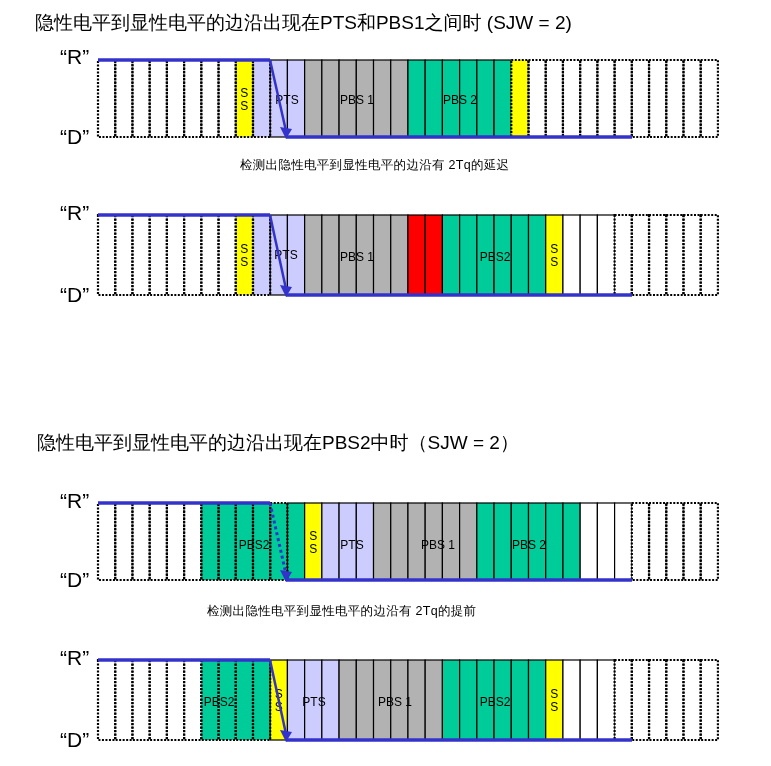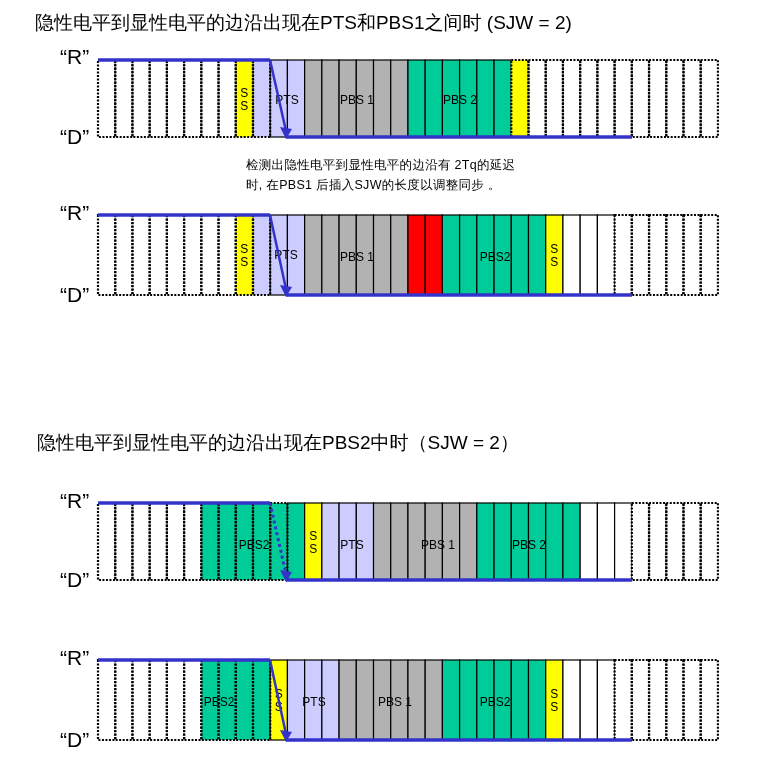--- a/index.html
+++ b/index.html
@@ -81,23 +81,22 @@
     <rect x="700.6999999999999" y="60" width="17.22" height="77" fill="none" stroke="#000" stroke-width="2.2" stroke-dasharray="2 1.5"></rect>
     <text x="287" y="104" text-anchor="middle" class="cell-text">PTS</text>
     <text x="357" y="104" text-anchor="middle" class="cell-text">PBS 1</text>
     <text x="460" y="104" text-anchor="middle" class="cell-text">PBS 2</text>
     <line x1="98" y1="60" x2="270" y2="60" stroke="#3333cc" stroke-width="3.5"></line>
     <line x1="270" y1="60" x2="286" y2="131" stroke="#3333cc" stroke-width="2.5"></line>
     <polygon points="280,127 292,129 286,139" fill="#3333cc"></polygon>
     <line x1="286" y1="137" x2="632" y2="137" stroke="#3333cc" stroke-width="3.5"></line>
   </svg>
 
-<div class="note" style="left:246px;top:155px;">
+<div class="note" style="left:240px;top:155px;">
   <div>检测出隐性电平到显性电平的边沿有  2Tq的延迟</div>
-  <div>时, 在PBS1 后插入SJW的长度以调整同步 。</div>
 </div>
 
 <div class="lbl" style="left:60px;top:202px;">“R”</div>
 <div class="lbl" style="left:60px;top:284px;">“D”</div>
 <svg class="diag" id="svg-d2" width="771" height="766" style="top:0;">
     <rect x="98" y="215" width="17.22" height="80" fill="#ffffff" stroke="none" stroke-width="1.2"></rect>
     <rect x="115.22" y="215" width="17.22" height="80" fill="#ffffff" stroke="none" stroke-width="1.2"></rect>
     <rect x="132.44" y="215" width="17.22" height="80" fill="#ffffff" stroke="none" stroke-width="1.2"></rect>
     <rect x="149.66" y="215" width="17.22" height="80" fill="#ffffff" stroke="none" stroke-width="1.2"></rect>
     <rect x="166.88" y="215" width="17.22" height="80" fill="#ffffff" stroke="none" stroke-width="1.2"></rect>
@@ -224,20 +223,21 @@
     <text x="352" y="549" text-anchor="middle" class="cell-text">PTS</text>
     <text x="438" y="549" text-anchor="middle" class="cell-text">PBS 1</text>
     <text x="529" y="549" text-anchor="middle" class="cell-text">PBS 2</text>
     <line x1="98" y1="503" x2="270" y2="503" stroke="#3333cc" stroke-width="3.5"></line>
     <line x1="270" y1="503" x2="286" y2="574" stroke="#3333cc" stroke-width="3" stroke-dasharray="3 3"></line>
     <polygon points="280,570 292,572 286,582" fill="#3333cc"></polygon>
     <line x1="286" y1="580" x2="632" y2="580" stroke="#3333cc" stroke-width="3.5"></line>
   </svg>
 
 <div class="note" style="left:207px;top:601px;">
+  <div>检测出隐性电平到显性电平的边沿有  2Tq的提前</div>
 </div>
 
 <div class="lbl" style="left:60px;top:647px;">“R”</div>
 <div class="lbl" style="left:60px;top:729px;">“D”</div>
 <svg class="diag" id="svg-d4" width="771" height="766" style="top:0;">
     <rect x="98" y="660" width="17.22" height="80" fill="#ffffff" stroke="none" stroke-width="1.2"></rect>
     <rect x="115.22" y="660" width="17.22" height="80" fill="#ffffff" stroke="none" stroke-width="1.2"></rect>
     <rect x="132.44" y="660" width="17.22" height="80" fill="#ffffff" stroke="none" stroke-width="1.2"></rect>
     <rect x="149.66" y="660" width="17.22" height="80" fill="#ffffff" stroke="none" stroke-width="1.2"></rect>
     <rect x="166.88" y="660" width="17.22" height="80" fill="#ffffff" stroke="none" stroke-width="1.2"></rect>

